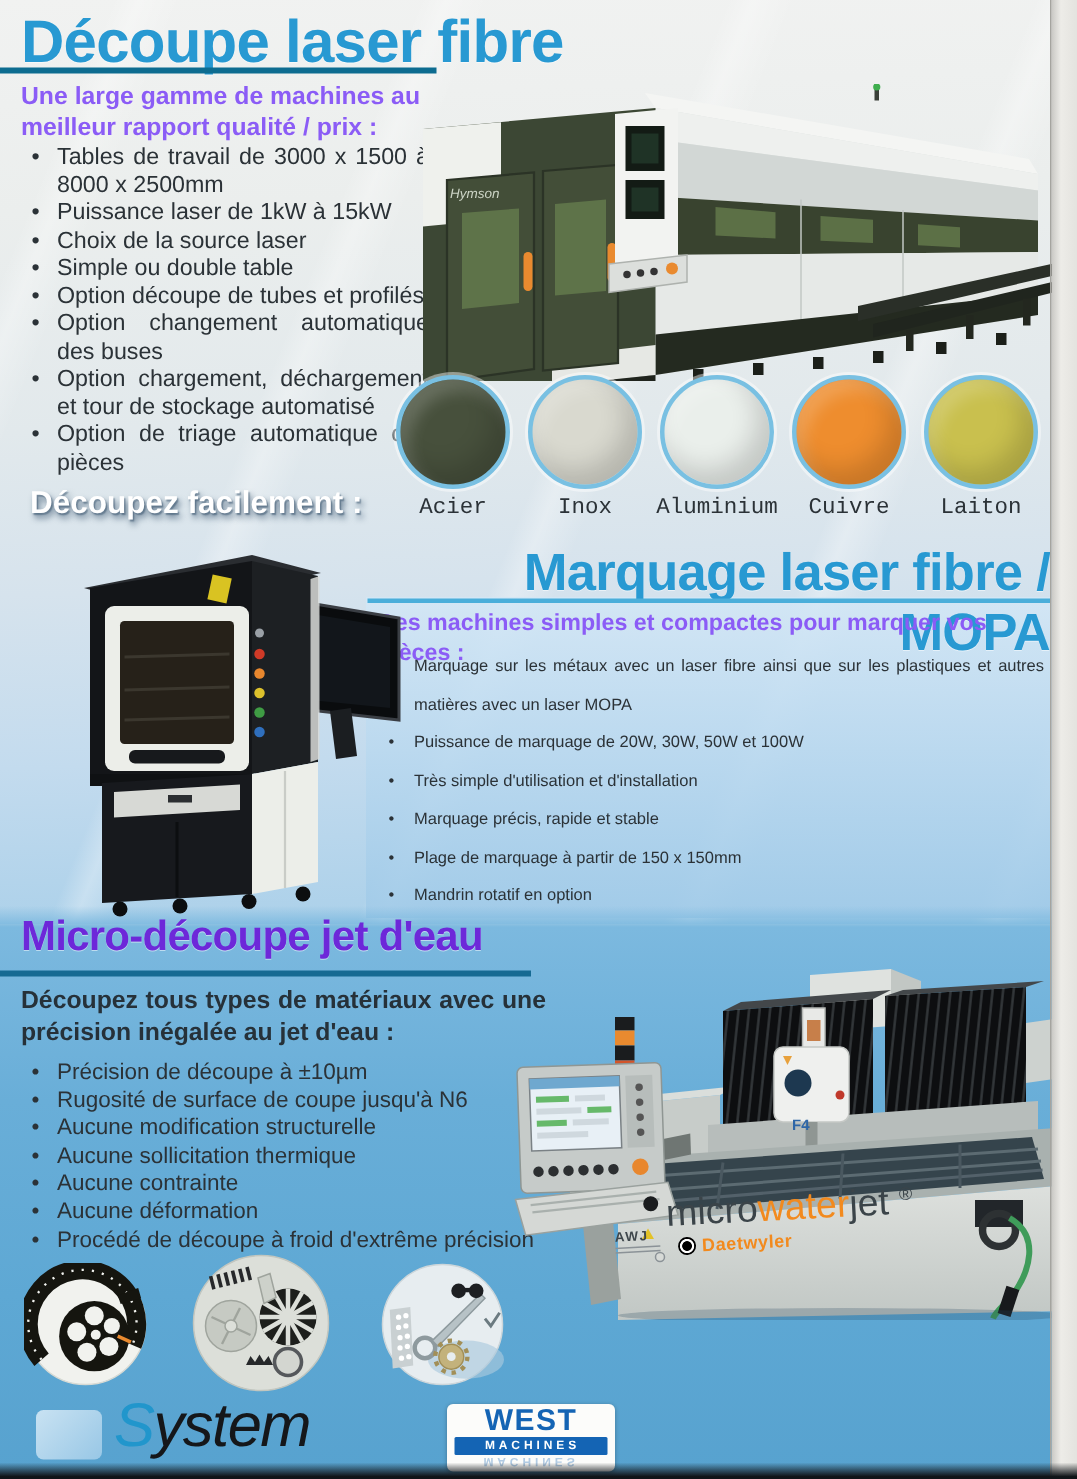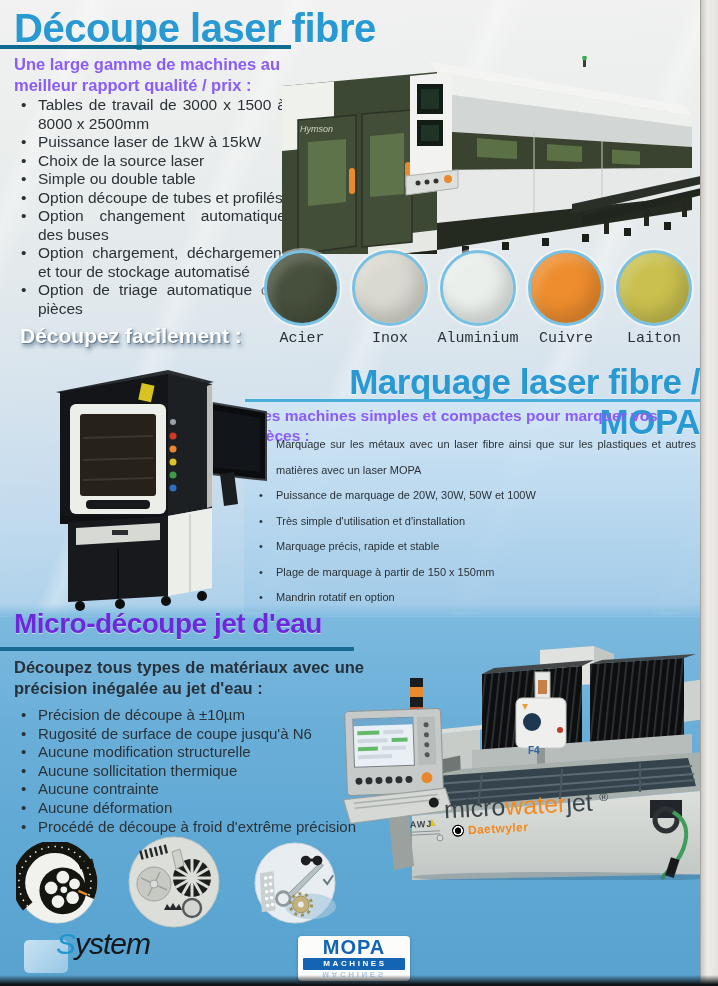--- a/index.html
+++ b/index.html
@@ -70,21 +70,21 @@
            color:#3f474c;letter-spacing:1px;}
   .mwj-awj .lines{height:2px;width:30px;border-top:1px solid #8b9297;border-bottom:1px solid #8b9297;margin-top:2px;}
   .f4-label{left:528px;top:728px;font-size:10px;font-weight:bold;color:#2e66a7;margin-top:17px;}
 
   
   .c1{left:16px;top:842px;width:82px;height:82px;}
   .c2{left:128px;top:836px;width:92px;height:92px;}
   .c3{left:254px;top:842px;width:82px;height:82px;}
   .sys-blob{left:24px;top:940px;width:44px;height:33px;border-radius:5px;
             background:linear-gradient(135deg,#d5e9f6,#9fcbe8);opacity:.9;}
-  .system{left:56px;top:927px;font-size:30px;font-style:italic;font-weight:500;letter-spacing:-1px;}
+  .system{left:76px;top:927px;font-size:41px;font-style:italic;font-weight:500;letter-spacing:-1px;}
   .system .s{color:#2196cc;}
   .system .rest{color:#15171a;}
   .west{left:298px;top:936px;width:112px;height:45px;background:#fcfcfa;border-radius:4px;
         box-shadow:0 1px 3px rgba(0,0,0,.3);text-align:center;overflow:hidden;}
   .west-1{color:#1464b4;font-weight:bold;font-size:20px;letter-spacing:1px;line-height:21px;margin-top:1px;}
   .west-2{background:#1464b4;color:#fff;font-size:8px;font-weight:bold;letter-spacing:2.6px;
           padding:1px 0 2px 2px;margin:0 5px;border-radius:1px;}
   .west-3{transform:scaleY(-1);opacity:.32;color:#1464b4;font-size:8px;font-weight:bold;
           letter-spacing:2.6px;filter:blur(.3px);}
 </style>
@@ -414,20 +414,20 @@
       <circle cx="65" cy="19" r="5" fill="#1d1f22"></circle>
     <rect x="57" y="17" width="5" height="3" fill="#1d1f22"></rect>
     <path d="M 71 38 l 4,5 6,-9" fill="none" stroke="#6b7a80" stroke-width="2"></path>
   </svg>
 
   <div class="abs sys-blob"></div>
   <div class="abs system">
     <span class="s">S</span><span class="rest">ystem</span>
   </div>
   <div class="abs west">
-    <div class="west-1">MOPA</div>
+    <div class="west-1">WEST</div>
     <div class="west-2">MACHINES</div>
     <div class="west-3">MACHINES</div>
   </div>
 
   <div class="abs scan-edge"></div>
   <div class="abs bottom-edge"></div>
 </div>
 
 </body></html>

